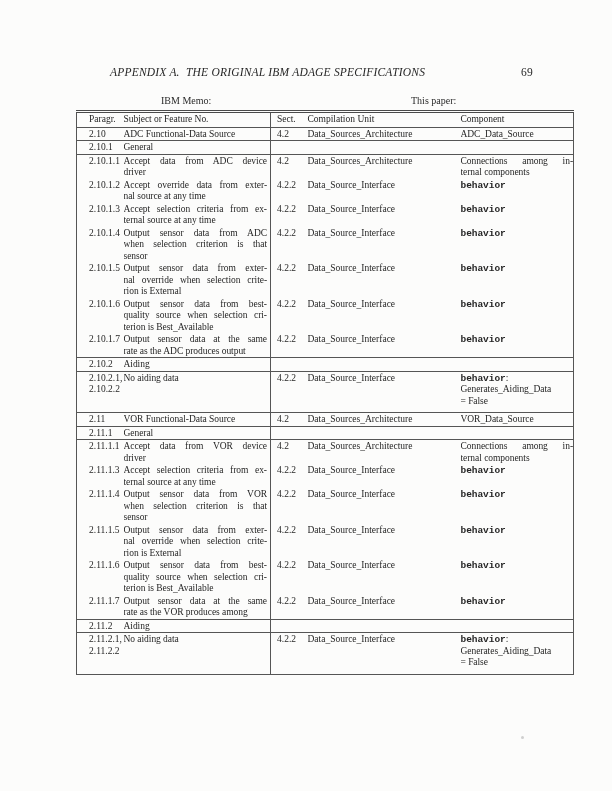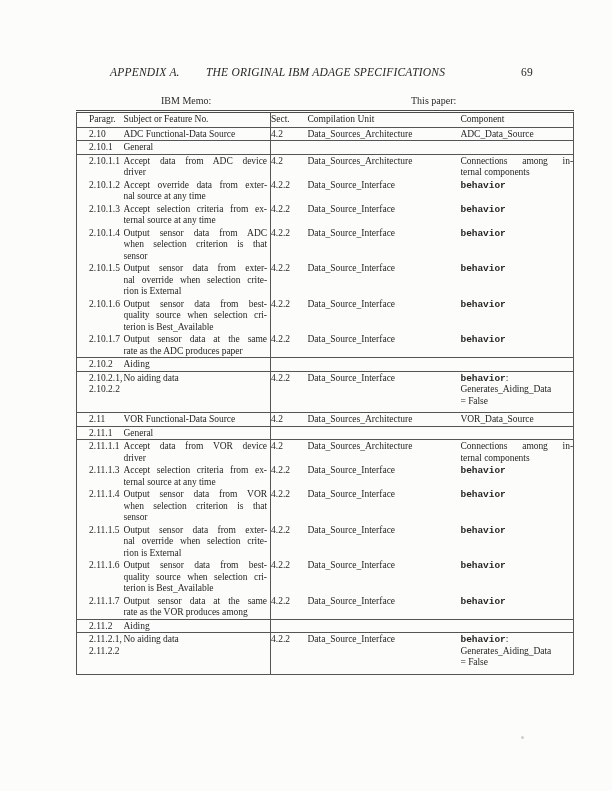--- a/index.html
+++ b/index.html
@@ -11,21 +11,21 @@
   }
   .page{position:relative;width:612px;height:791px;overflow:hidden;}
 
   
   .running-header{
     position:absolute;left:76px;top:65px;width:497px;height:15px;
     font-size:11.5px;line-height:15px;font-style:italic;color:#262626;
     letter-spacing:.2px;
   }
   .rh-prefix{position:absolute;left:34px;top:0;}
-  .rh-rest{position:absolute;left:110px;top:0;margin-left:20px;}
+  .rh-rest{position:absolute;left:110px;top:0;}
   .rh-page{position:absolute;right:40px;top:0;font-style:normal;}
 
   
   .caption-row{
     position:absolute;left:92px;top:94px;width:497px;height:14px;
     font-size:10px;line-height:14px;color:#2b2b2b;
   }
   .cap-left{position:absolute;left:69px;top:0;}
   .cap-right{position:absolute;left:319px;top:0;text-align:center;}
 
@@ -41,21 +41,21 @@
   }
   th,td{
     vertical-align:top;text-align:left;font-weight:normal;
     padding:1px 0 0 0;overflow:hidden;
   }
   thead th{border-bottom:1px solid #555;padding-bottom:1px;}
   tr.rb td{border-bottom:1px solid #555;}
   tr.se td{padding-bottom:5px;}
   .c-paragr{padding-left:12px;}
   .c-subject{border-right:1px solid #555;padding-right:3px;letter-spacing:-0.05px;}
-  .c-sect{padding-left:0;}
+  .c-sect{padding-left:6px;}
   .c-unit{padding-left:2px;}
   .c-comp{padding-left:2px;letter-spacing:-0.05px;}
   .cline{overflow:hidden;}
   .cline.nw{white-space:nowrap;}
   .cline.jline{text-align:justify;text-align-last:justify;-moz-text-align-last:justify;}
   b{font-weight:bold;font-family:Liberation Mono, monospace;}
 
   .speck{
     position:absolute;left:521px;top:736px;width:3px;height:3px;
     background:#9a9a9a;border-radius:50%;opacity:.45;
@@ -234,21 +234,21 @@
           <td class="c-comp">
             <div class="cline nw"><b>behavior</b></div>
           </td>
         </tr>
         <tr class="rb">
           <td class="c-paragr">
             <div class="cline nw">2.10.1.7</div>
           </td>
           <td class="c-subject">
             <div class="cline jline">Output sensor data at the same</div>
-            <div class="cline nw">rate as the ADC produces paper</div>
+            <div class="cline nw">rate as the ADC produces output</div>
           </td>
           <td class="c-sect">
             <div class="cline nw">4.2.2</div>
           </td>
           <td class="c-unit">
             <div class="cline nw">Data_Source_Interface</div>
           </td>
           <td class="c-comp">
             <div class="cline nw"><b>behavior</b></div>
           </td>

